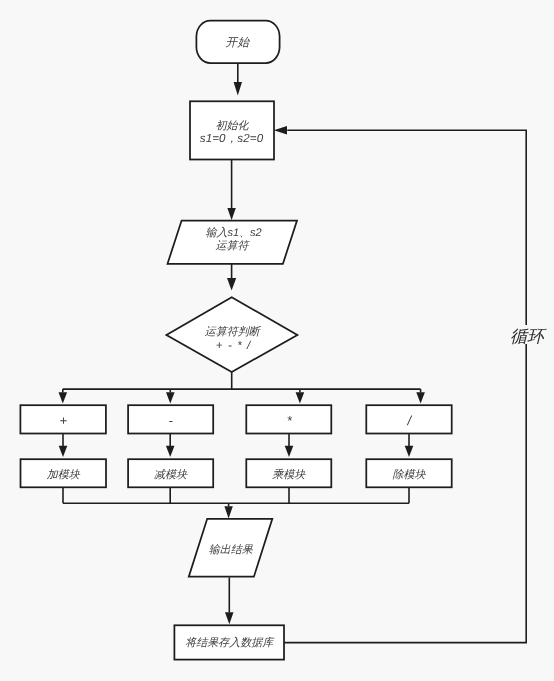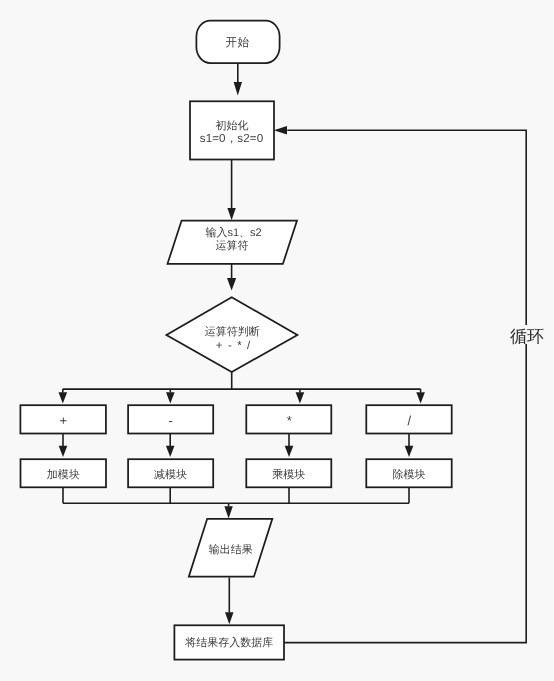--- a/index.html
+++ b/index.html
@@ -5,21 +5,21 @@
 <style>
   html,body{margin:0;padding:0;}
   body{
     width:554px;height:681px;
     background:#f8f8f8;
     font-family:"Liberation Sans",sans-serif;
     overflow:hidden;
     -webkit-font-smoothing:antialiased;
     text-rendering:geometricPrecision;
   }
-  #canvas{position:relative;width:554px;height:503px;background:#f8f8f8;}
+  #canvas{position:relative;width:554px;height:503px;background:#f8f8f8;font-style:italic;}
   svg#flow{position:absolute;left:0;top:0;display:block;}
   .shape{fill:#ffffff;stroke:#1d1d1d;stroke-width:1.75;stroke-linejoin:miter;}
   .conn{fill:none;stroke:#1d1d1d;stroke-width:1.6;}
   .head{fill:#1d1d1d;stroke:none;}
   .lbl{will-change:opacity;fill:#3c3c3c;font-family:"Liberation Sans",sans-serif;font-size:11px;text-anchor:middle;}
   .ops{letter-spacing:1.1px;font-size:11.5px;}
   .lat{font-size:11.6px;letter-spacing:0.1px;}
   .sym{font-size:13px;}
   .wide{font-size:11.6px;letter-spacing:0.4px;}
   .loop-lbl{will-change:opacity;fill:#2b2b2b;font-family:"Liberation Sans",sans-serif;font-size:17px;text-anchor:middle;}

